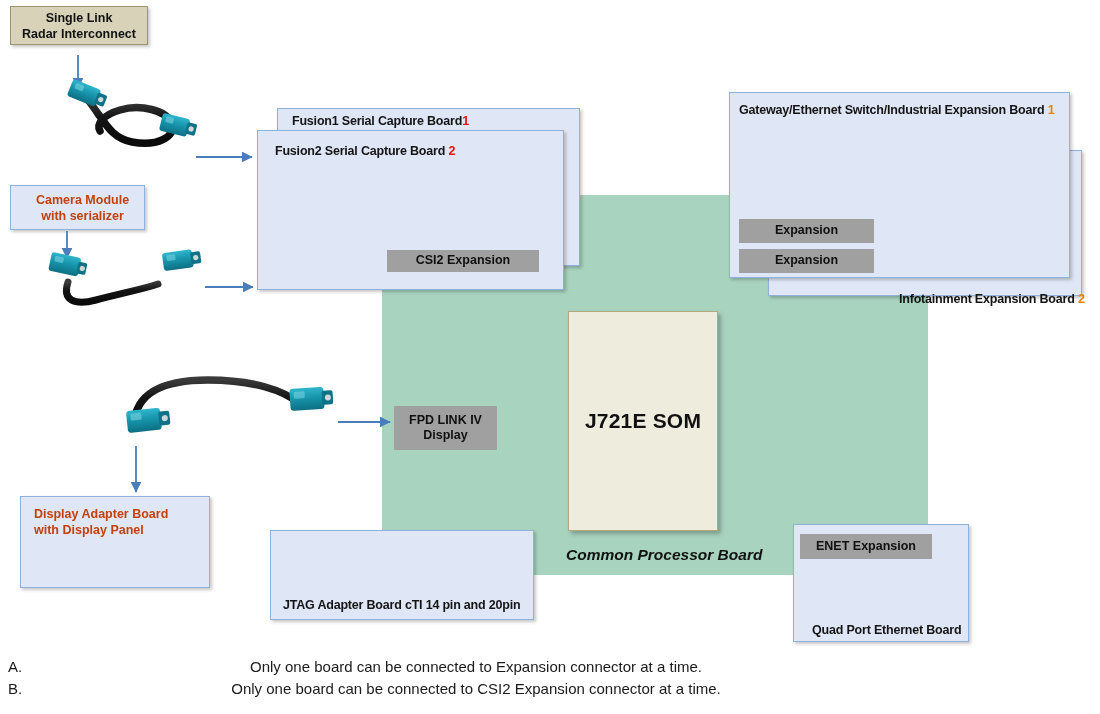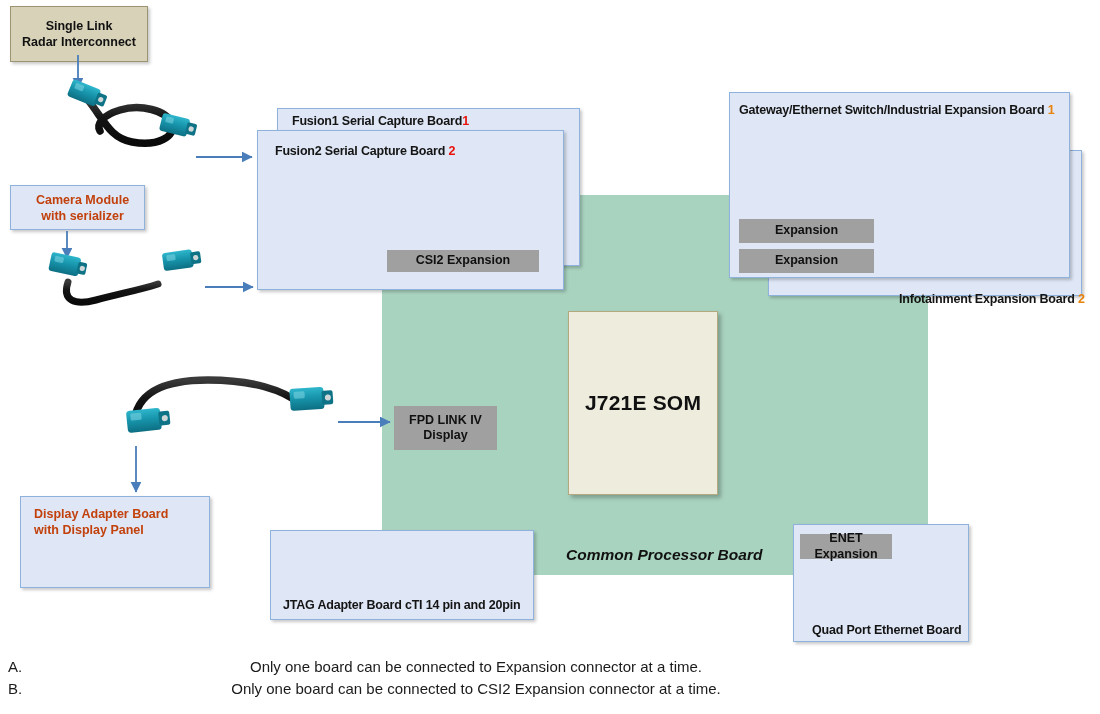--- a/index.html
+++ b/index.html
@@ -141,25 +141,25 @@
   .note-text { flex: 1 1 auto; text-align: center; }
 </style>
 </head>
 <body>
 
 <div id="canvas">
 
   <div class="greenboard" style="left:382px; top:195px; width:546px; height:380px;"></div>
   <div class="greenboard-label" style="left:566px; top:546px;font-style:italic;">Common Processor Board</div>
 
-  <div class="som" style="left:568px; top:311px; width:150px; height:184px;">
+  <div class="som" style="left:568px; top:311px; width:150px; height:220px;">
     <span>J721E SOM</span>
   </div>
 
-  <div class="tanbox" style="left:10px; top:6px; width:138px; height:56px;">
+  <div class="tanbox" style="left:10px; top:6px; width:138px; height:39px;">
     <span>Single Link</span>
     <span>Radar Interconnect</span>
   </div>
 
   <div class="board" style="left:10px; top:185px; width:135px; height:45px;"></div>
   <div class="boxtext" style="left:36px; top:192px; text-align:center;">
     <div>Camera Module</div>
     <div>with serializer</div>
   </div>
 
@@ -200,21 +200,21 @@
 
   <div class="chip" style="left:394px; top:406px; width:103px; height:44px;">
     <span>FPD LINK IV</span>
     <span>Display</span>
   </div>
 
   <div class="board" style="left:270px; top:530px; width:264px; height:90px;"></div>
   <div class="board-label" style="left:283px; top:598px;">JTAG Adapter Board  cTI 14 pin and 20pin</div>
 
   <div class="board" style="left:793px; top:524px; width:176px; height:118px;"></div>
-  <div class="chip" style="left:800px; top:534px; width:92px; height:25px;">
+  <div class="chip" style="left:800px; top:534px; width:132px; height:25px;">
     <span>ENET Expansion</span>
   </div>
   <div class="board-label" style="left:812px; top:623px;">Quad Port Ethernet Board</div>
 
   <svg class="vec" viewBox="0 0 1100 714">
     <defs>
       <marker id="ar" markerWidth="7" markerHeight="7" refX="5.6" refY="3" orient="auto">
         <path d="M0,0 L6,3 L0,6 z" fill="#4a7ebb"></path>
       </marker>
       <linearGradient id="tealg" x1="0" y1="0" x2="0" y2="1">

